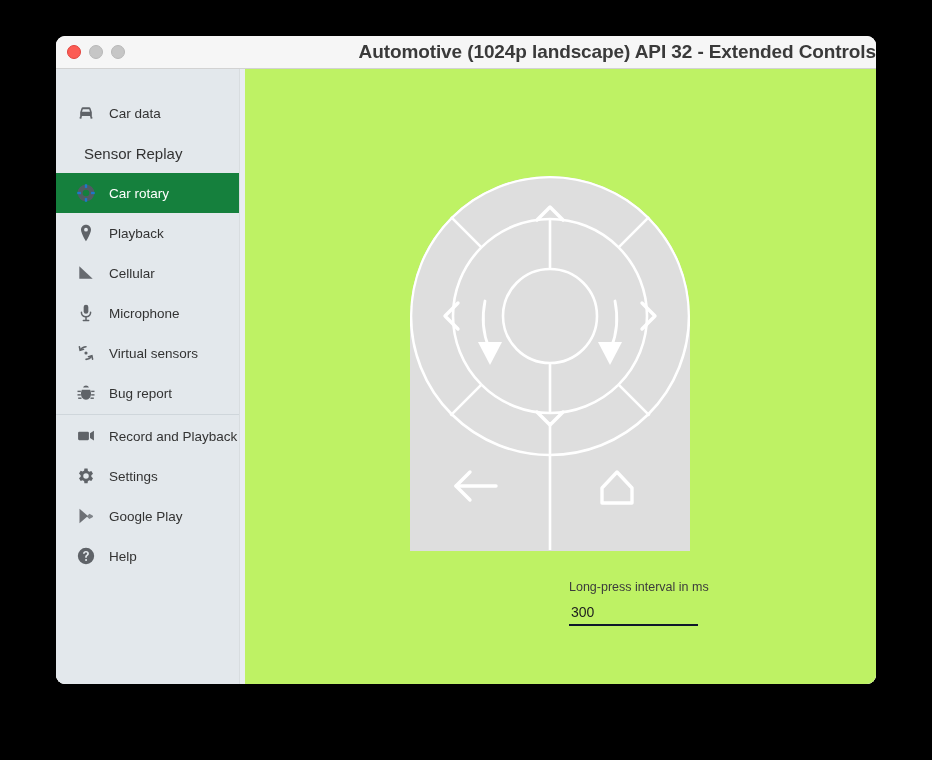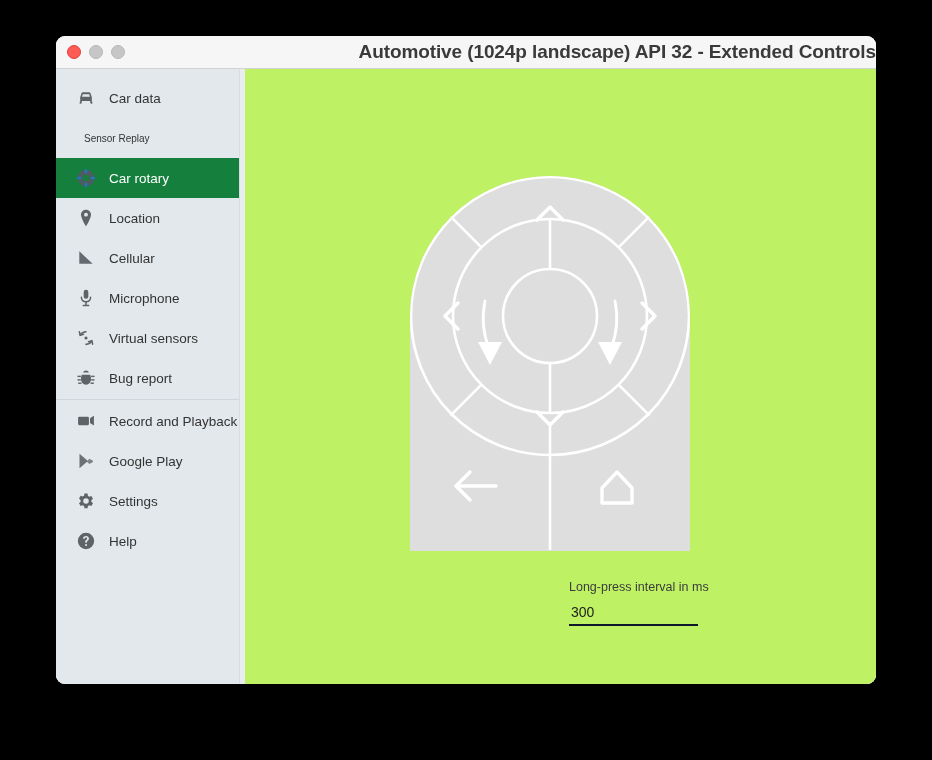--- a/index.html
+++ b/index.html
@@ -76,21 +76,21 @@
     height: 616px;
     background: #f2f2f2;
   }
 
   
   .sidebar {
     width: 189px;
     background: #e3e8ec;
     flex: 0 0 189px;
     position: relative;
-    padding-top: 9px;
+    padding-top: 24px;
     box-sizing: border-box;
   }
 
   .sidebar-scroll-track {
     position: absolute;
     right: 0;
     top: 0;
     bottom: 0;
     width: 5px;
     background: #e9edf0;
@@ -122,21 +122,21 @@
   .nav-item.selected {
     background: #15803d;
   }
   .nav-item.selected .nav-label {
     color: #ffffff;
   }
   .nav-item.sub {
     padding-left: 28px;
   }
   .nav-item.sub .nav-label {
-    font-size: 10px;
+    font-size: 15px;
     color: #333333;
   }
 
   .nav-divider {
     height: 1px;
     background: #cfd6db;
     margin: 1px 0 1px 0;
   }
 
   .icon-svg { display: block; }
@@ -227,21 +227,21 @@
       </svg>
               </span>
               <span class="nav-label">Car rotary</span>
             </div>
             <div class="nav-item">
               <span class="nav-icon">
                 <svg class="icon-svg" width="20" height="20" viewBox="0 0 24 24" fill="#5f6368">
         <path d="M12 2C8.5 2 6 4.7 6 8.1c0 4.4 6 13.9 6 13.9s6-9.5 6-13.9C18 4.7 15.5 2 12 2zm0 8.3a2.3 2.3 0 1 1 0-4.6 2.3 2.3 0 0 1 0 4.6z"></path>
       </svg>
               </span>
-              <span class="nav-label">Location</span>
+              <span class="nav-label">Playback</span>
             </div>
             <div class="nav-item">
               <span class="nav-icon">
                 <svg class="icon-svg" width="20" height="20" viewBox="0 0 24 24" fill="#5f6368">
         <path d="M4 19h16L4 4z" opacity="0.95"></path>
       </svg>
               </span>
               <span class="nav-label">Cellular</span>
             </div>
             <div class="nav-item">
@@ -286,33 +286,33 @@
                 <svg class="icon-svg" width="20" height="20" viewBox="0 0 24 24" fill="#5f6368">
         <rect x="2.5" y="7" width="13" height="10" rx="1.4"></rect>
         <path d="M16.8 11.2l4.7-3v11.6l-4.7-3z" transform="translate(0,-2.4)"></path>
       </svg>
               </span>
               <span class="nav-label">Record and Playback</span>
             </div>
             <div class="nav-item">
               <span class="nav-icon">
                 <svg class="icon-svg" width="20" height="20" viewBox="0 0 24 24" fill="#5f6368">
+        <path d="M19.4 13a7.8 7.8 0 0 0 0-2l2-1.6-2-3.4-2.4 1a7.6 7.6 0 0 0-1.7-1L14.9 3h-3.8l-.4 2.6c-.6.2-1.2.6-1.7 1l-2.4-1-2 3.4L6.6 11a7.8 7.8 0 0 0 0 2l-2 1.6 2 3.4 2.4-1c.5.4 1.1.8 1.7 1l.4 2.6h3.8l.4-2.6c.6-.2 1.2-.6 1.7-1l2.4 1 2-3.4-2-1.6zM13 15.3a3.3 3.3 0 1 1 0-6.6 3.3 3.3 0 0 1 0 6.6z" transform="translate(-1,0)"></path>
+      </svg>
+              </span>
+              <span class="nav-label">Settings</span>
+            </div>
+            <div class="nav-item">
+              <span class="nav-icon">
+                <svg class="icon-svg" width="20" height="20" viewBox="0 0 24 24" fill="#5f6368">
         <path d="M4.2 3.2v17.6L14.3 12 4.2 3.2z" opacity="0.9"></path>
         <path d="M16 9.3l3.9 2.2c.8.5.8 1.5 0 2L16 15.7 13 12.5 16 9.3z" opacity="0.75"></path>
       </svg>
               </span>
               <span class="nav-label">Google Play</span>
-            </div>
-            <div class="nav-item">
-              <span class="nav-icon">
-                <svg class="icon-svg" width="20" height="20" viewBox="0 0 24 24" fill="#5f6368">
-        <path d="M19.4 13a7.8 7.8 0 0 0 0-2l2-1.6-2-3.4-2.4 1a7.6 7.6 0 0 0-1.7-1L14.9 3h-3.8l-.4 2.6c-.6.2-1.2.6-1.7 1l-2.4-1-2 3.4L6.6 11a7.8 7.8 0 0 0 0 2l-2 1.6 2 3.4 2.4-1c.5.4 1.1.8 1.7 1l.4 2.6h3.8l.4-2.6c.6-.2 1.2-.6 1.7-1l2.4 1 2-3.4-2-1.6zM13 15.3a3.3 3.3 0 1 1 0-6.6 3.3 3.3 0 0 1 0 6.6z" transform="translate(-1,0)"></path>
-      </svg>
-              </span>
-              <span class="nav-label">Settings</span>
             </div>
             <div class="nav-item">
               <span class="nav-icon">
                 <svg class="icon-svg" width="20" height="20" viewBox="0 0 24 24" fill="#5f6368">
         <path d="M12 2.2a9.8 9.8 0 1 0 0 19.6 9.8 9.8 0 0 0 0-19.6zm.1 15.8a1.25 1.25 0 1 1 0-2.5 1.25 1.25 0 0 1 0 2.5zm1.9-6.2c-.8.7-1 1.1-1 1.9v.4h-2v-.6c0-1.3.4-2 1.4-2.9.8-.7 1-1 1-1.6 0-.8-.6-1.3-1.4-1.3-.9 0-1.5.5-1.6 1.5h-2c.1-2 1.6-3.3 3.6-3.3 2.1 0 3.5 1.2 3.5 3 0 1.1-.4 1.8-1.5 2.9z"></path>
       </svg>
               </span>
               <span class="nav-label">Help</span>
             </div>
           </div>

